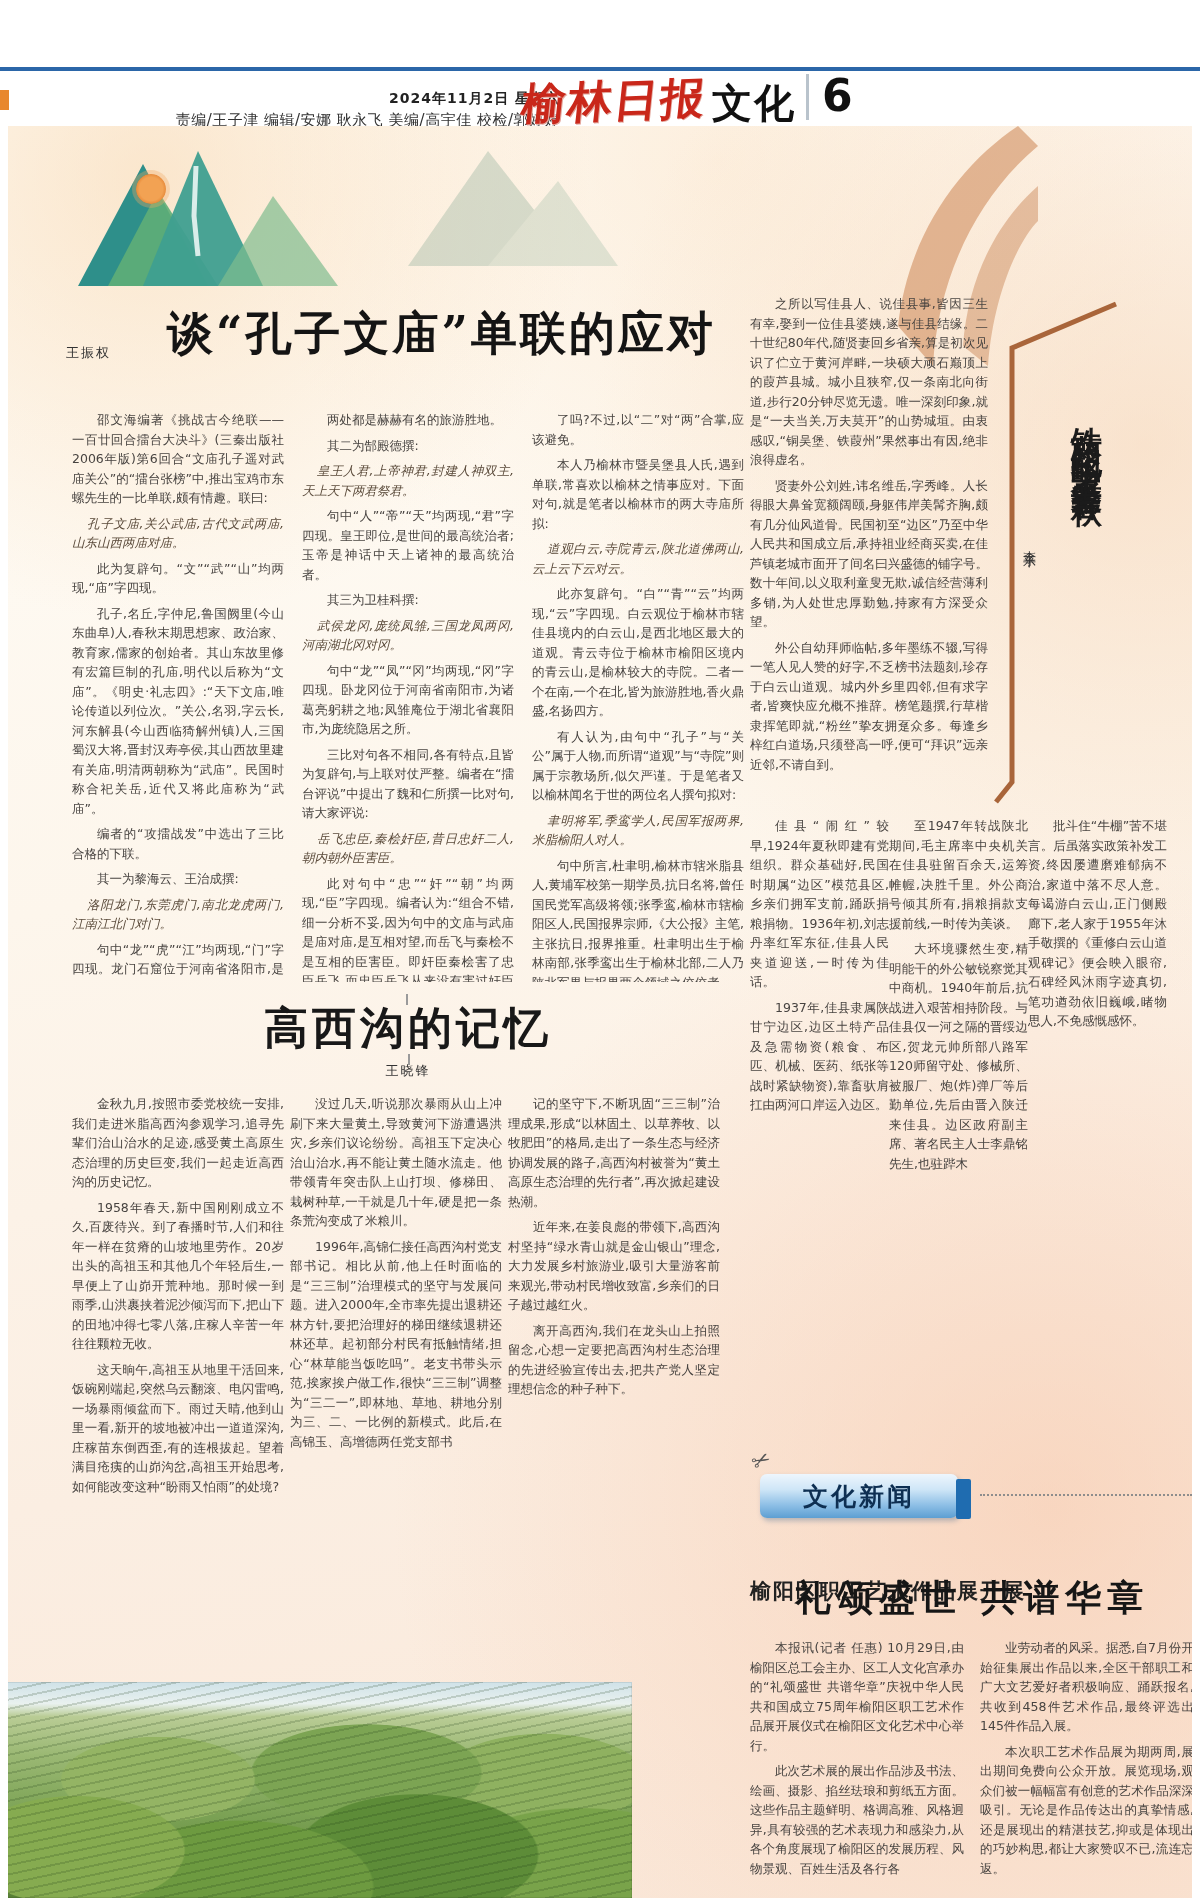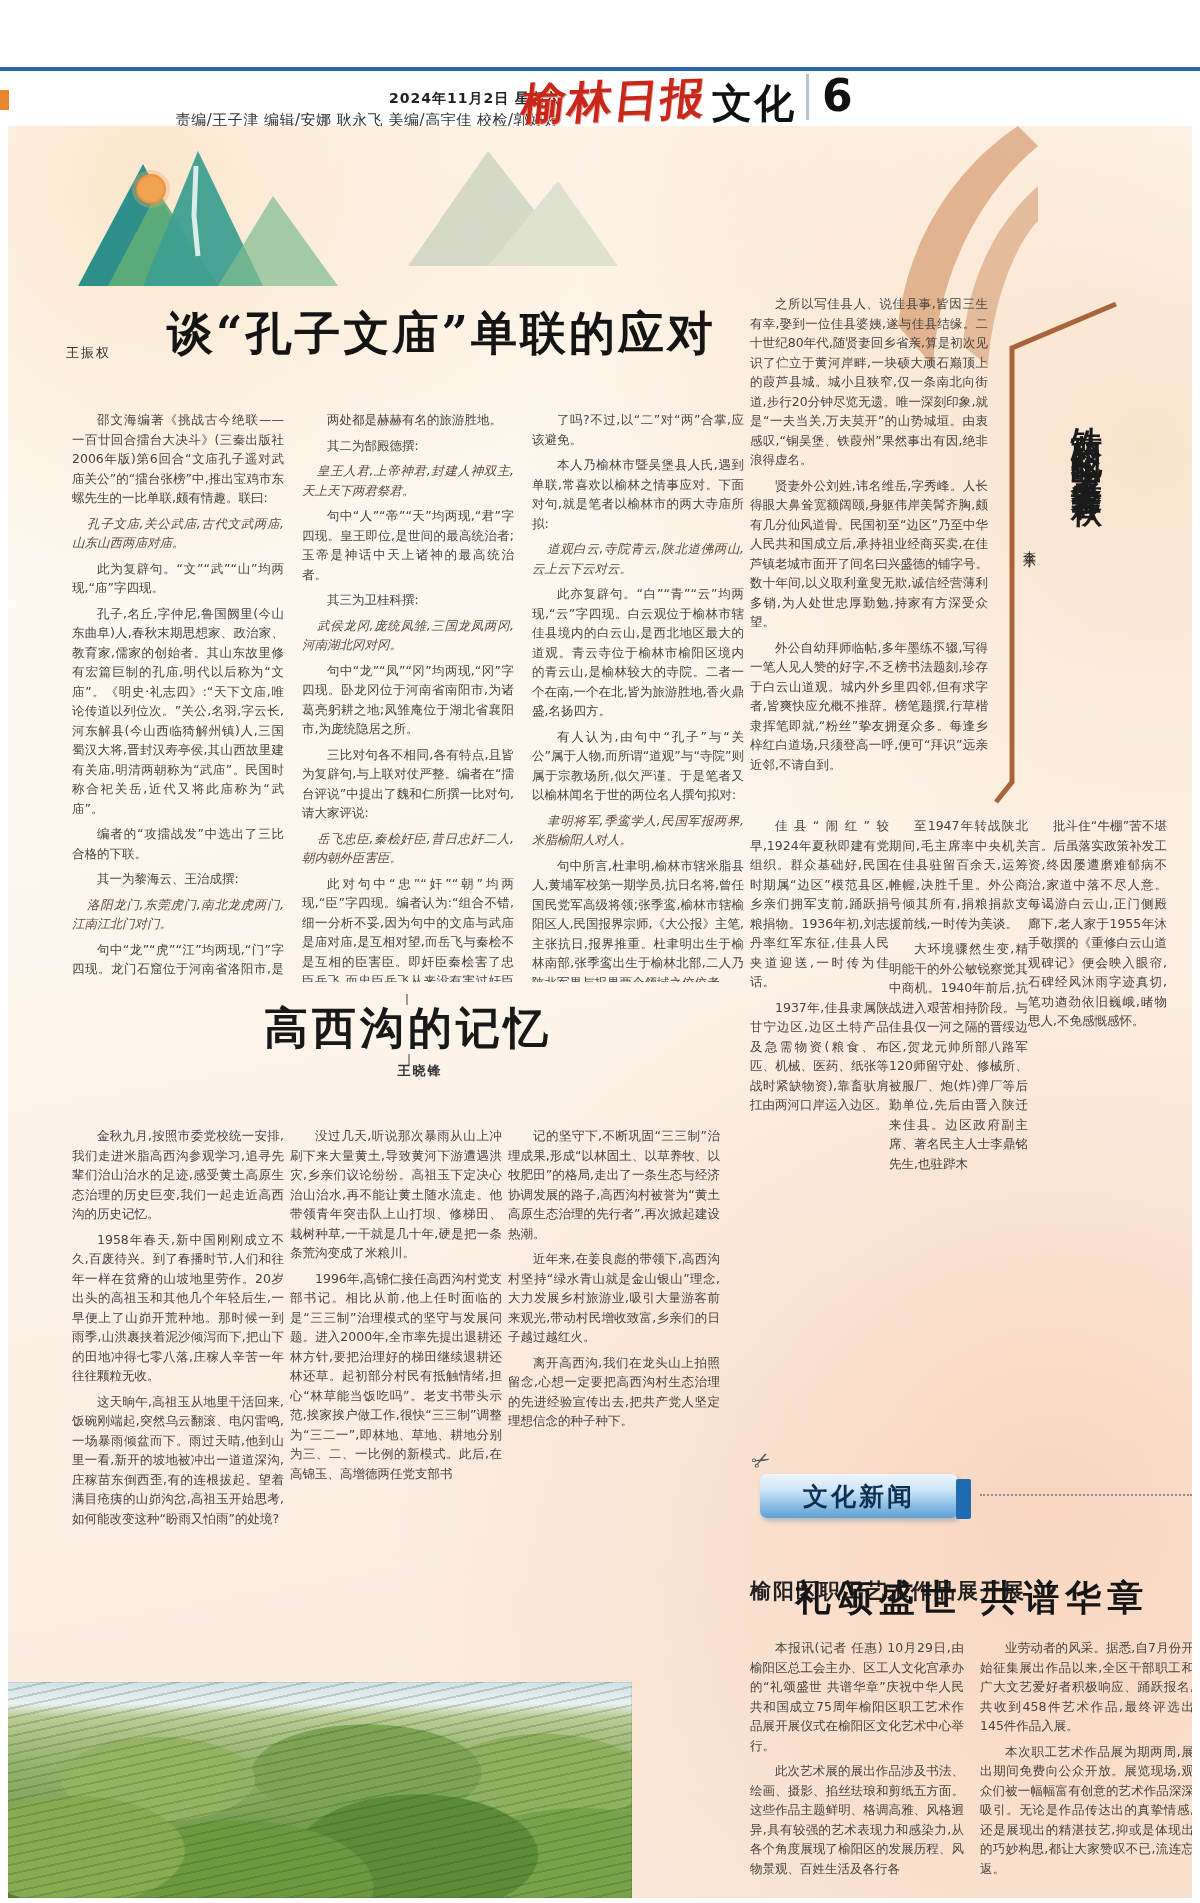--- a/index.html
+++ b/index.html
@@ -59,23 +59,23 @@
              font-size:13px;color:#333;letter-spacing:3px;}
   .a3-cols{left:742px;top:690px;width:444px;height:644px;}
   .a3-cols .col{width:139px;height:100%;}
   
   .a2-titlerow{position:absolute;left:64px;top:872px;width:672px;display:flex;align-items:center;flex-direction:column;}
   .a2-line{flex:1;height:0;border-top:1.5px solid #9a9a9a;position:relative;}
   .a2-line::after{content:"";position:absolute;top:-5px;width:2px;height:11px;background:#9a9a9a;}
   .a2-line.l::after{right:0;}
   .a2-line.r::after{left:0;}
   .a2-title{padding:0 22px;font-size:44px;font-weight:900;color:#181818;letter-spacing:4px;}
-  .a2-byline{position:absolute;left:76px;top:936px;width:672px;text-align:center;
-             font-size:13px;color:#333;letter-spacing:2px;font-weight:bold;}
-  .a2-cols{left:64px;top:968px;width:672px;height:578px;gap:6px;margin-top:32px;}
+  .a2-byline{position:absolute;left:64px;top:936px;width:672px;text-align:center;
+             font-size:13px;color:#333;letter-spacing:2px;}
+  .a2-cols{left:64px;top:968px;width:672px;height:578px;gap:6px;}
   .a2-cols .col{width:212px;height:100%;}
   
   .photo{position:absolute;left:-8px;top:1556px;width:632px;height:216px;
     background:
       repeating-linear-gradient(168deg, rgba(25,55,18,.18) 0 2px, transparent 2px 9px),
       radial-gradient(ellipse 180px 90px at 12% 78%, #86ab50 0 60%, transparent 61%),
       radial-gradient(ellipse 220px 110px at 38% 95%, #6d9a40 0 60%, transparent 61%),
       radial-gradient(ellipse 200px 100px at 66% 80%, #5d8c38 0 60%, transparent 61%),
       radial-gradient(ellipse 240px 120px at 92% 92%, #79a34a 0 60%, transparent 61%),
       radial-gradient(ellipse 160px 70px at 25% 45%, #94b464 0 60%, transparent 61%),

